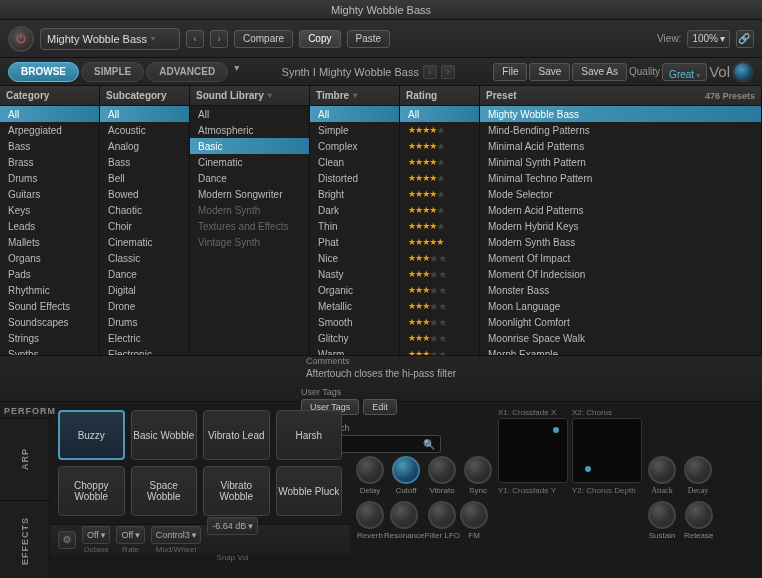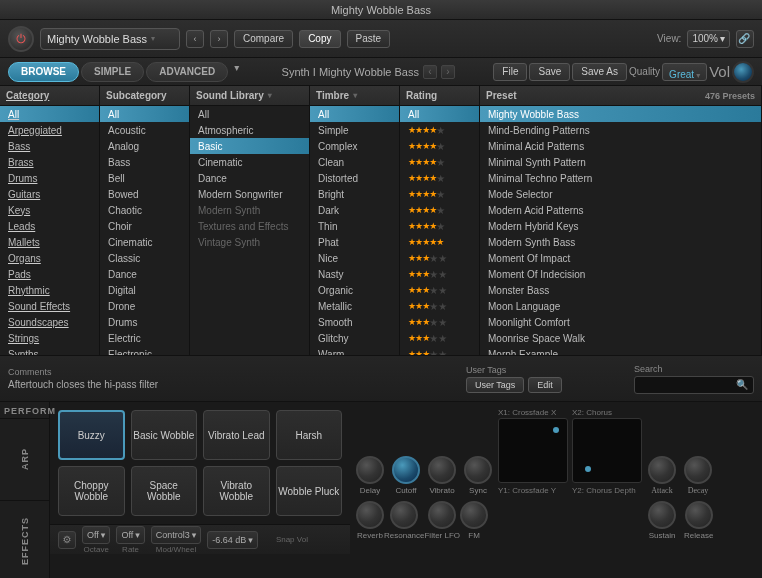--- a/index.html
+++ b/index.html
@@ -239,21 +239,21 @@
     .col-item.selected {
       background: linear-gradient(90deg, #4a9abb, #2a7a9b);
       color: #fff;
     }
     .col-item.selected-blue {
       background: linear-gradient(90deg, #3a8aab, #1a6a8b);
       color: #fff;
     }
 
     
-    .col-category { width: 100px; text-decoration: underline; }
+    .col-category { width: 100px; }
     
     .col-subcategory { width: 90px; }
     
     .col-soundlib { width: 120px; }
     
     .col-timbre { width: 90px; }
     
     .col-rating { width: 80px; }
     
     .col-preset { flex: 1; }
@@ -262,20 +262,21 @@
 
     
     .browser-bottom {
       background: linear-gradient(180deg, #252525, #1e1e1e);
       height: 46px;
       display: flex;
       align-items: center;
       padding: 0 8px;
       gap: 8px;
       border-bottom: 1px solid #111;
+      flex-direction: column;
     }
     .comments-area {
       flex: 1;
     }
     .comments-label { color: #888; font-size: 9px; margin-bottom: 2px; }
     .comments-text { color: #aaa; font-size: 10px; }
     .user-tags-area {
       width: 160px;
     }
     .user-tags-label { color: #888; font-size: 9px; margin-bottom: 2px; }
@@ -773,21 +774,21 @@
         </div>
         <span style="color:#666; font-size:8px;">Rate</span>
       </div>
       <div style="display: flex; flex-direction: column; align-items: center; gap: 1px;">
         <div class="small-dropdown">
           <span>Control3</span>
           <span>▾</span>
         </div>
         <span style="color:#666; font-size:8px;">Mod/Wheel</span>
       </div>
-      <div style="display: flex; flex-direction: row; align-items: center; gap: 18px;">
+      <div style="display: flex; flex-direction: column; align-items: center; gap: 18px;">
         <div class="small-dropdown">
           <span>-6.64 dB</span>
           <span>▾</span>
         </div>
         <span style="color:#666; font-size:8px;">Snap Vol</span>
       </div>
     </div>
   </div>
 
   <div class="synth-area">

